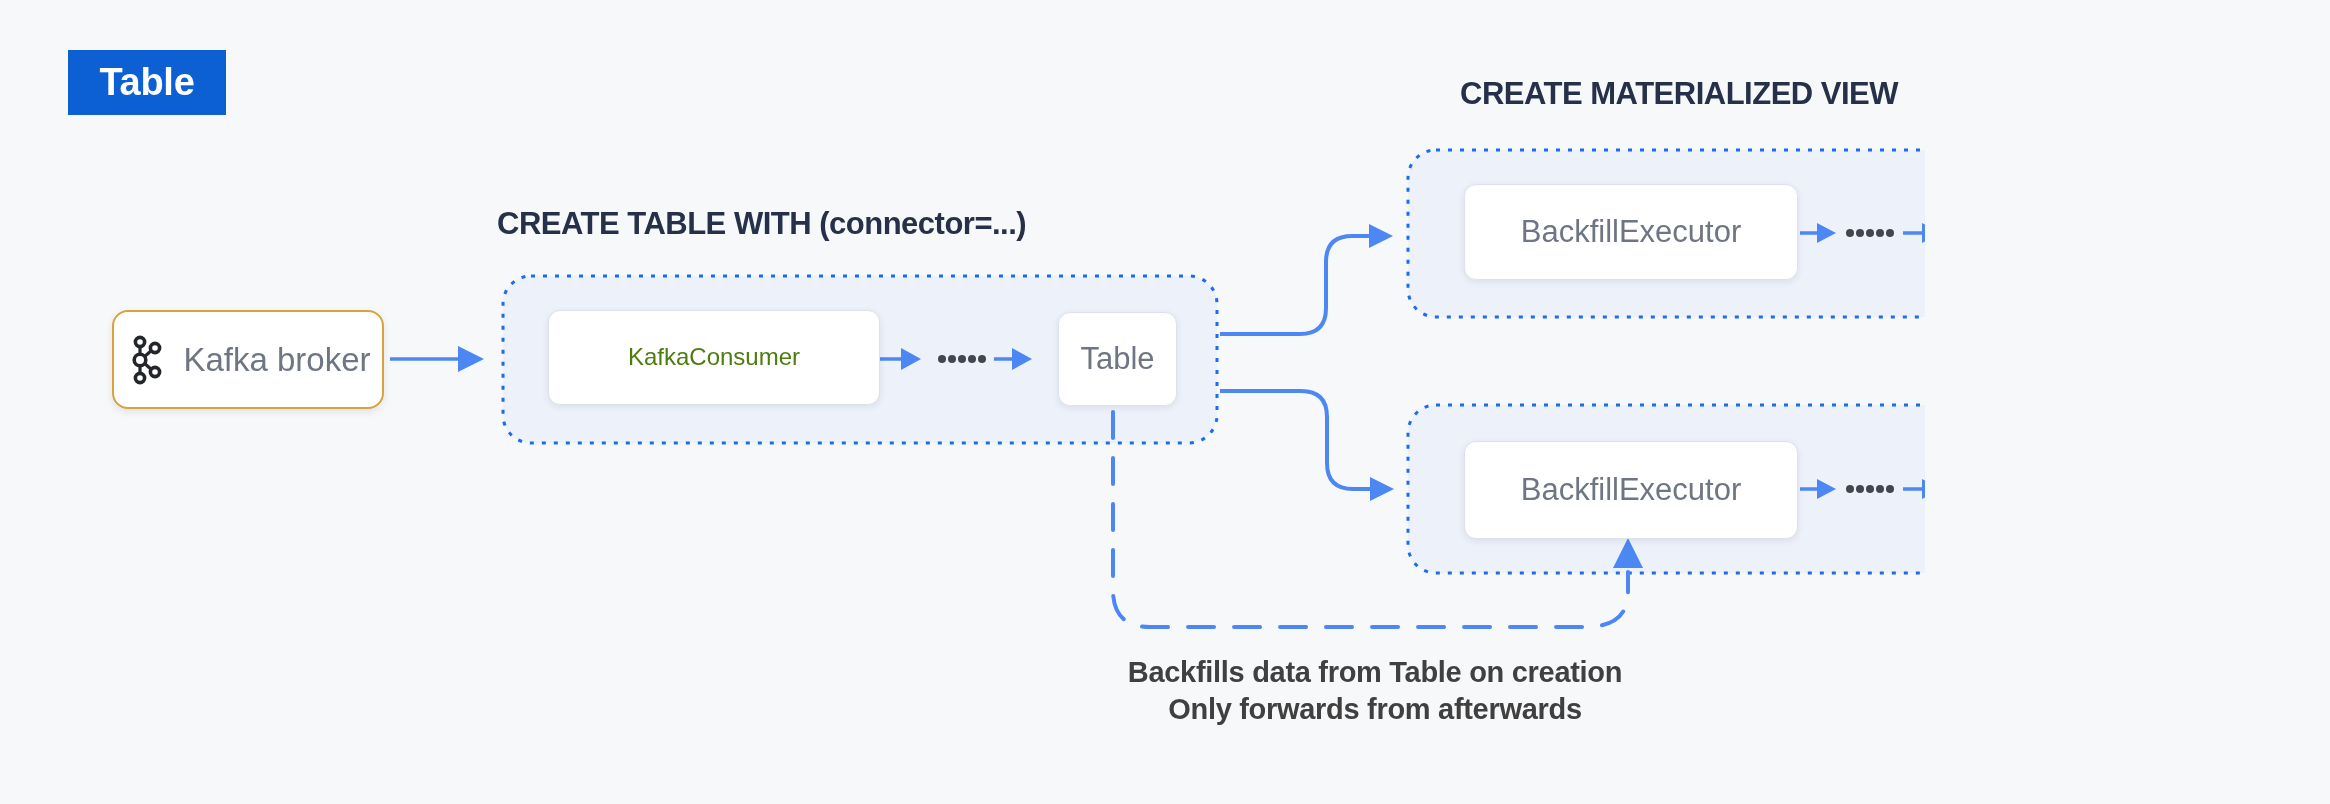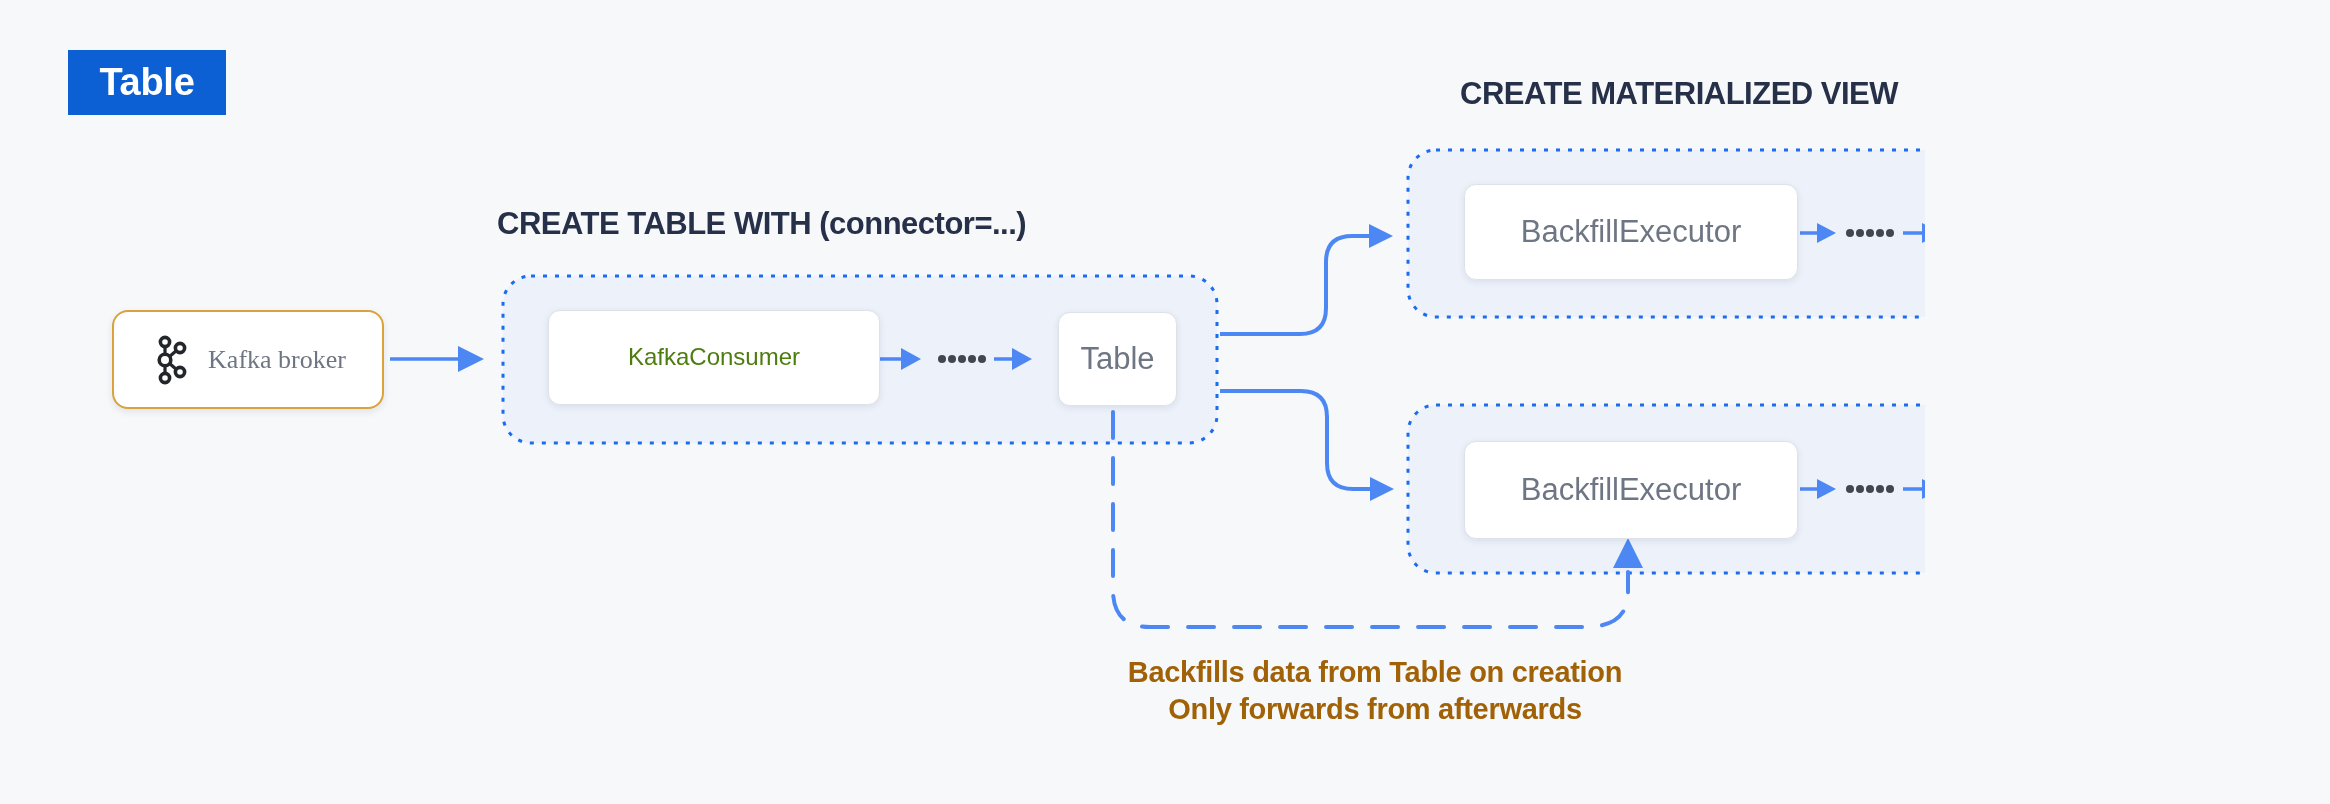--- a/index.html
+++ b/index.html
@@ -22,40 +22,40 @@
   .node{
     background:#ffffff;border:1.5px solid #dde2ea;border-radius:12px;
     box-shadow:0 2px 7px rgba(29,41,57,0.09);
     display:flex;align-items:center;justify-content:center;
     color:#6e7683;
   }
   .kafka-box{
     left:112px;top:310px;width:268px;height:95px;
     border:2.5px solid #d9a23c;border-radius:16px;
     box-shadow:0 3px 7px rgba(29,41,57,0.10);
-    gap:18px;font-size:26px;font-family:Liberation Serif, serif;
+    gap:18px;font-size:33px;
   }
   .kse-box{left:548px;top:310px;width:330px;height:93px;flex-direction:column;gap:4px;}
   .kse-main{font-size:30px;color:#6e7683;line-height:1.1;}
   .kse-sub{font-size:24px;color:#4d7c0f;line-height:1.1;}
   .table-box{left:1058px;top:312px;width:117px;height:92px;font-size:31px;}
   .be1-box{left:1464px;top:184px;width:332px;height:94px;font-size:31px;}
   .mv1-box{left:1972px;top:184px;width:104px;height:94px;font-size:31px;}
   .be2-box{left:1464px;top:441px;width:332px;height:96px;font-size:31px;}
   .mv2-box{left:1972px;top:441px;width:104px;height:96px;font-size:31px;}
 
   .heading{
     color:#263149;font-weight:700;font-size:31px;letter-spacing:-0.5px;white-space:nowrap;
   }
   .heading-table{left:497px;top:206px;}
   .heading-mv{left:1460px;top:76px;}
 
   .annotation{
     left:1060px;top:654px;width:630px;
-    text-align:center;color:#a16207;font-weight:700;font-size:29px;
+    text-align:center;color:#404040;font-weight:700;font-size:29px;
     line-height:37px;letter-spacing:-0.3px;
   }
 </style>
 </head>
 <body>
 
 <div id="canvas">
 
   <svg id="underlay" viewBox="0 0 2330 804" xmlns="http://www.w3.org/2000/svg">
 

